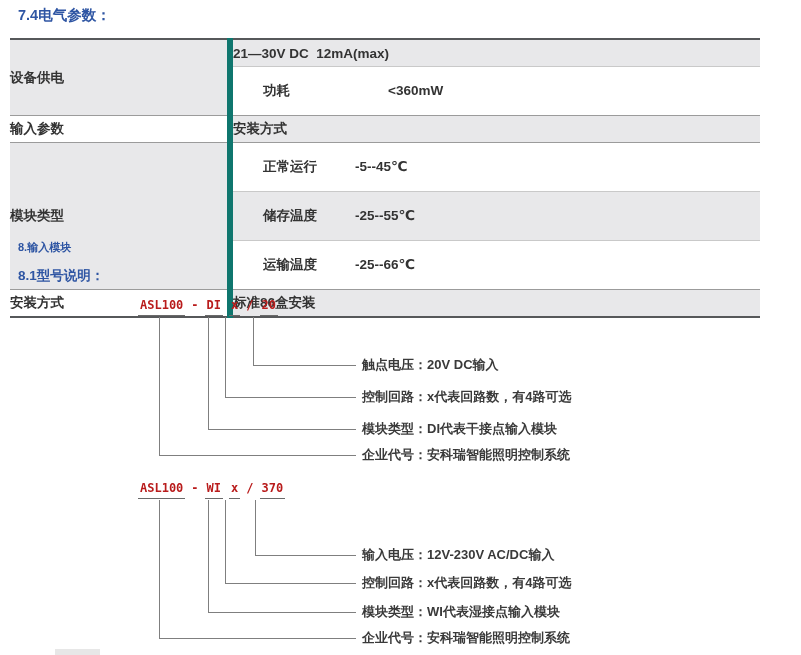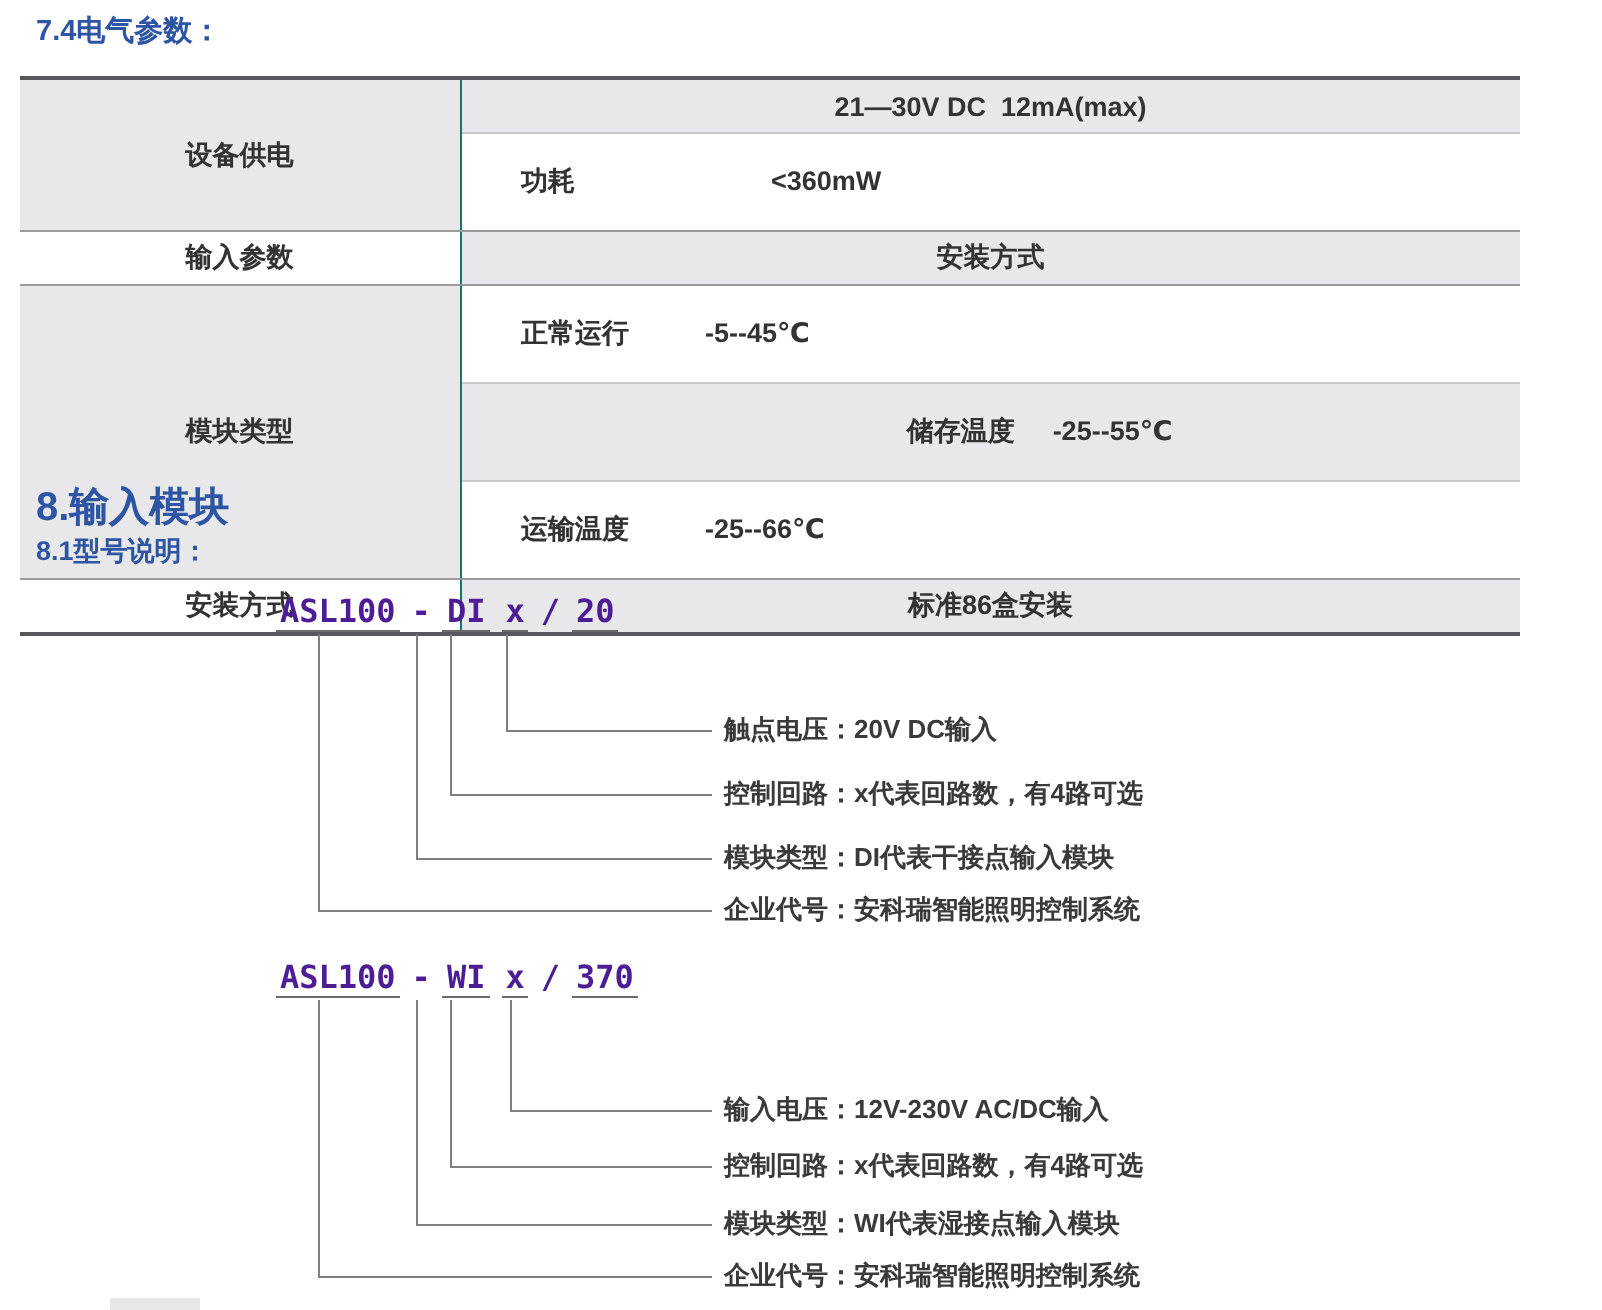--- a/index.html
+++ b/index.html
@@ -7,45 +7,45 @@
     position:relative;
     width:801px;height:655px;
     background:#ffffff;
     overflow:hidden;
     font-family:"Liberation Sans","DejaVu Sans",sans-serif;
     color:#333333;
   }
   
   .h-blue{position:absolute;left:18px;color:#2e55a3;font-weight:bold;white-space:pre;}
   .h-electrical{top:6px;font-size:14.5px;}
-  .h-module{top:240px;font-size:20px;}
+  .h-module{top:240px;font-size:11px;}
   .h-modeldesc{top:267px;font-size:13.5px;}
 
   
   table.params{
     position:absolute;left:10px;top:38px;
     width:750px;border-collapse:collapse;table-layout:fixed;
     border-top:2px solid #56585a;border-bottom:2px solid #56585a;
     font-size:13.5px;font-weight:bold;color:#333333;
   }
   table.params td{height:26px;padding:0;vertical-align:middle;}
-  td.lbl{text-align:center;border-right:1px solid #0f766e;}
+  td.lbl{border-right:6px solid #0f766e;}
   td.val{padding-left:125px;white-space:pre;}
-  .bg-g{background:#e8e8ea;text-align:center;}
+  .bg-g{background:#e8e8ea;}
   .bg-w{background:#ffffff;}
   .sep-light{border-bottom:1px solid #c9c9c9;}
   .sep-dark{border-bottom:1px solid #9b9b9b;}
   .cell-sub{display:inline-block;width:125px;}
   .cell-sub-sm{display:inline-block;width:92px;}
 
   
   .model-code{
     position:absolute;left:138px;display:flex;align-items:flex-start;
     font-family:"DejaVu Sans Mono","Liberation Mono",monospace;
-    font-size:16px;font-weight:bold;color:#4c1d95;
+    font-size:12px;font-weight:bold;color:#b91c1c;
   }
   .model-code .seg{margin-right:6px;line-height:15px;padding-bottom:2px;}
   .model-code .seg.u{border-bottom:1px solid #6a6a6a;padding-left:2px;padding-right:2px;}
   .vline{position:absolute;width:1px;background:#7f7f7f;}
   .hline{position:absolute;height:1px;background:#7f7f7f;}
   .callout{
     position:absolute;left:362px;line-height:18px;
     font-size:13px;font-weight:bold;color:#3a3a3a;white-space:pre;
   }
   

